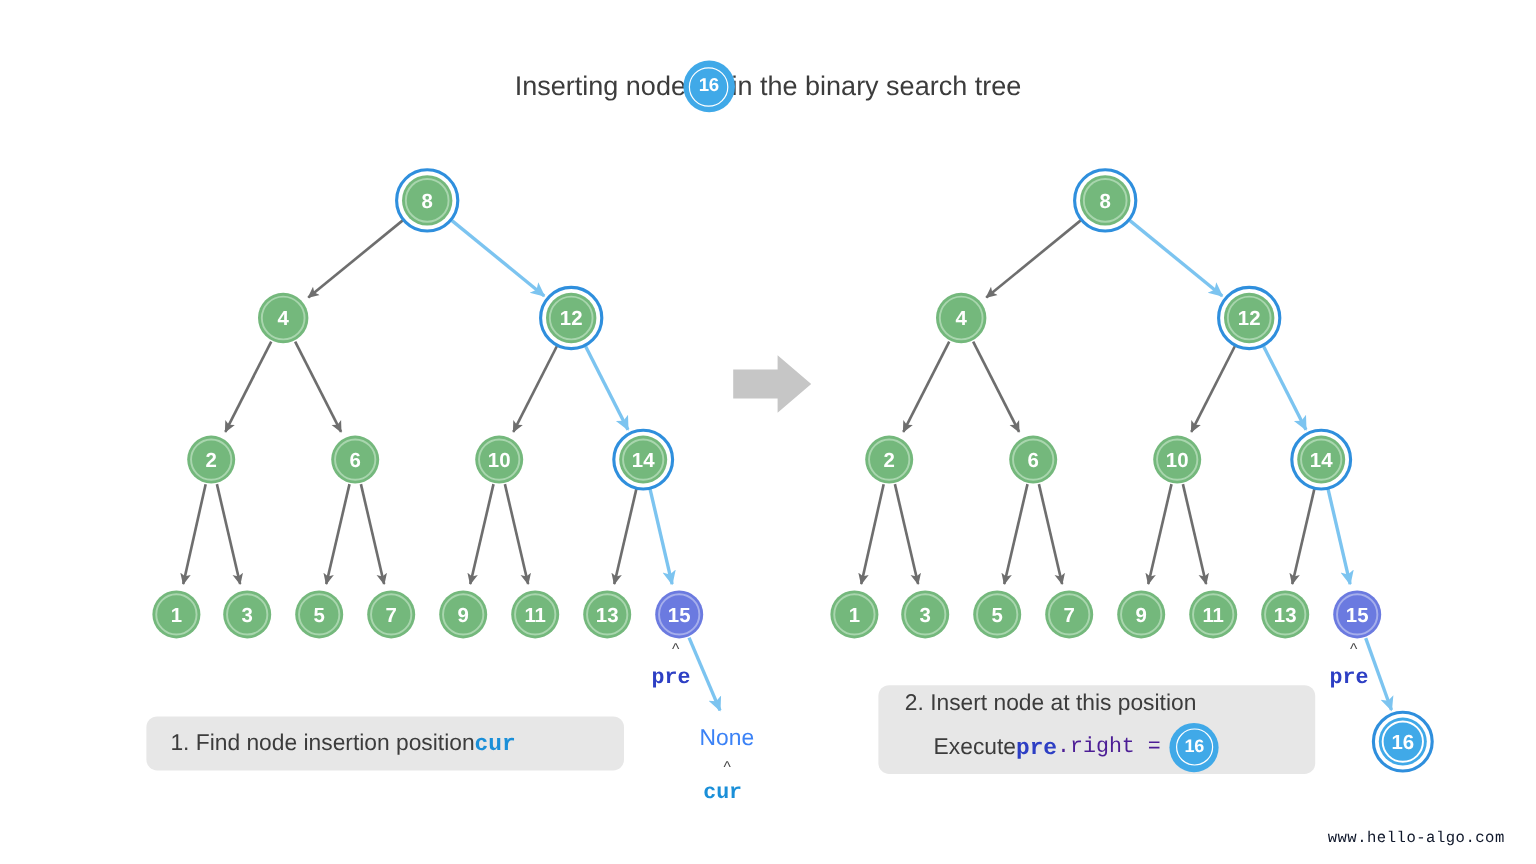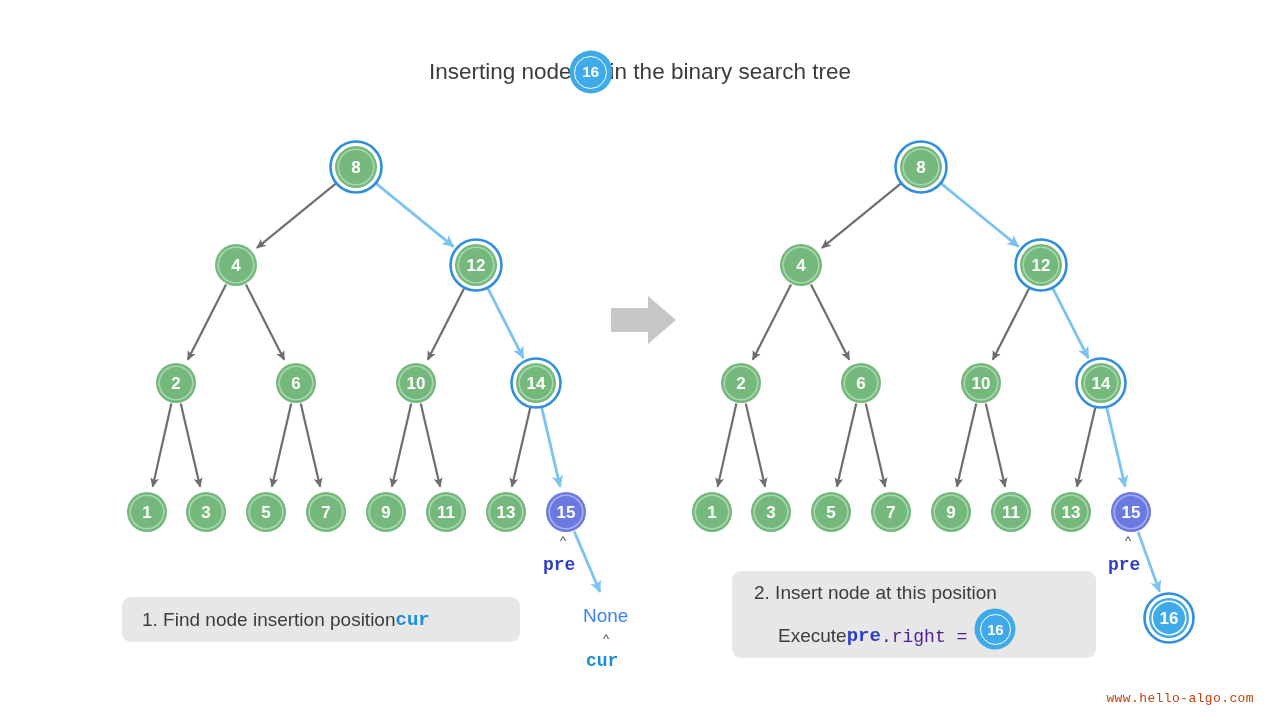--- a/index.html
+++ b/index.html
@@ -122,27 +122,26 @@
     left: 122px;
     top: 597px;
     width: 398px;
     height: 45px;
     padding: 0 20px;
   }
   #caption-2 {
     left: 732px;
     top: 571px;
     width: 364px;
-    height: 87px;
+    height: 74px;
     padding: 6px 22px 6px 22px;
     gap: 7px;
   }
   #caption-2 .caption-line.indented {
     padding-left: 24px;
-    align-items: flex-end;
   }
   .inline-16 {
     width: 36px;
     height: 36px;
     margin-left: 10px;
   }
   .inline-16 > span { font-size: 15px; }
 
   
   .ptr-label {
@@ -176,21 +175,21 @@
   #pre-caret-right  { left: 1125px; top: 533px; }
   #pre-label-right  { left: 1108px; top: 555px; color: #2d3fc4; }
 
   
   #watermark {
     position: absolute;
     right: 26px;
     bottom: 14px;
     font-family: "Liberation Mono", monospace;
     font-size: 13px;
-    color: #c2410c;
+    color: #0f172a;
     letter-spacing: 0.4px;
     white-space: nowrap;
   }
 </style>
 </head>
 <body>
 
 <div id="title-bar">
   <span class="title-text">Inserting node</span>
   <span class="badge-node">

